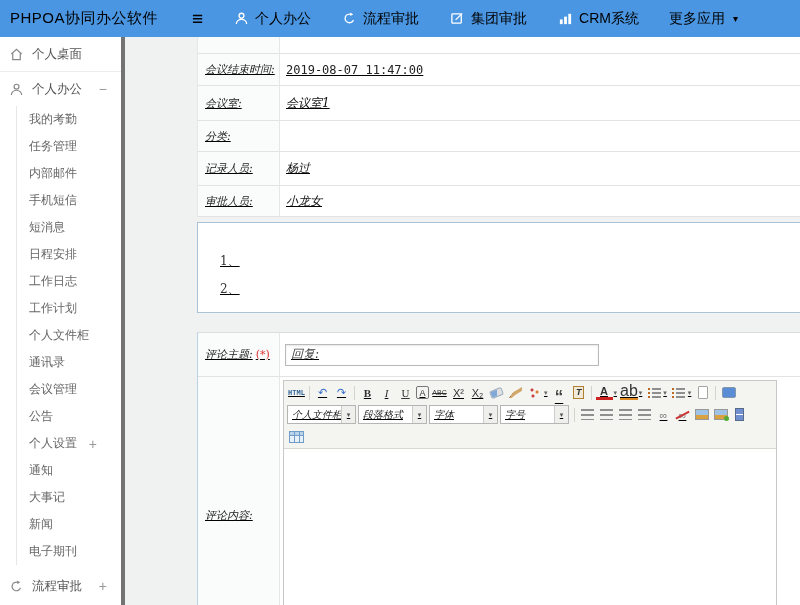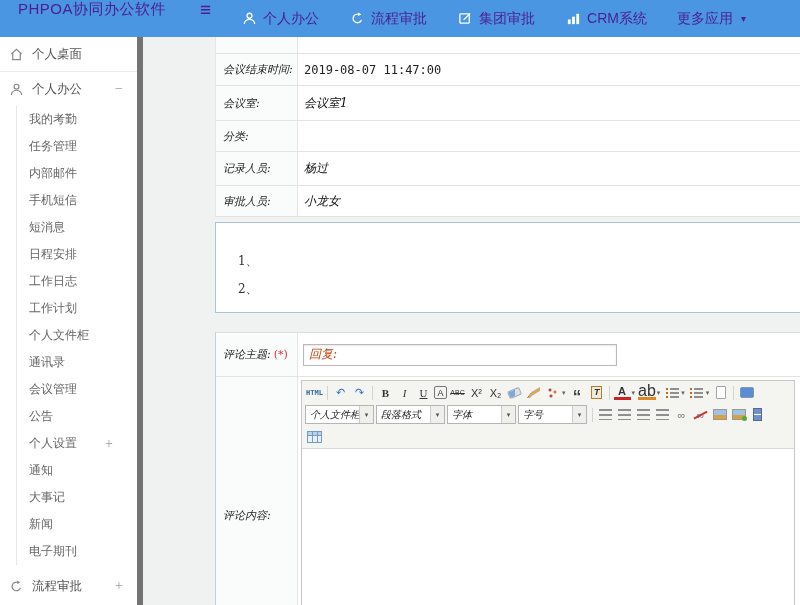--- a/index.html
+++ b/index.html
@@ -1,33 +1,33 @@
 <!DOCTYPE html>
 <html><head>
 <meta charset="utf-8">
 <style>
   * { margin:0; padding:0; box-sizing:border-box; }
   html,body { width:800px; height:605px; overflow:hidden; background:#fff;
     font-family:"Liberation Sans","DejaVu Sans",sans-serif; }
   .app { position:relative; width:800px; height:605px; overflow:hidden; background:#fff; }
 
   
-  .topbar { height:37px; background:#4a96e2; display:flex; color:#4c1d95;padding-left:8px; }
+  .topbar { height:37px; background:#4a96e2; display:flex; align-items:center; color:#000000; }
   .brand { width:192px; padding-left:10px; font-size:15px; letter-spacing:.5px; white-space:nowrap; }
   .hamburger { font-size:19px; font-weight:bold; margin-right:30px; cursor:pointer; line-height:1; }
   .nav { display:flex; align-items:center; gap:30px; }
   .nav-item { display:flex; align-items:center; gap:6px; font-size:14px; cursor:pointer; white-space:nowrap; }
   .nav-ic { display:inline-flex; width:16px; height:16px; align-items:center; justify-content:center; }
   .nav-ic svg { width:15px; height:15px; }
   .nav-caret { font-size:10px; margin-left:2px; }
 
   
   .body { display:flex; height:568px; }
-  .sidebar { width:143px; background:#fff; border-right:6px solid #737373; overflow:hidden; flex:none;font-family:Liberation Serif, serif; }
-  .main { flex:1; background:#f0f1f1; padding-left:72px; overflow:hidden; }
+  .sidebar { width:125px; background:#fff; border-right:4px solid #737373; overflow:hidden; flex:none; }
+  .main { flex:1; background:#f0f1f1; padding-left:72px; overflow:hidden;text-decoration:underline; }
 
   
   .side-item { display:flex; align-items:center; padding-left:9px; color:#555; font-size:12.5px; cursor:pointer; }
   .side-item .ic { width:15px; height:15px; margin-right:8px; display:inline-flex; align-items:center; justify-content:center; }
   .side-item .ic svg { width:15px; height:15px; }
   .side-top { height:35px; border-bottom:1px solid #ececec; }
   .side-sec { height:34px; }
   .toggle { margin-left:auto; padding-right:14px; color:#999; font-size:14px; }
   .submenu { margin-left:16px; border-left:1px solid #e7e7e7; }
   .sub-item { display:flex; align-items:center; height:27px; padding-left:12px; color:#666; font-size:12px; cursor:pointer; }
@@ -48,21 +48,21 @@
     padding:24px 0 0 22px; }
   .minutes-line { font-family:"DejaVu Serif","Liberation Serif",serif; font-size:12px; color:#333; line-height:28px; }
 
   
   .ctable { width:640px; margin-top:19px; background:#fff; border-left:1px solid #b9d2e4; border-top:1px solid #ddd; }
   .crow-subject { display:flex; height:44px; border-bottom:1px solid #e3e3e3; }
   .crow-content { display:flex; min-height:272px; }
   .req { color:#e03333; font-style:normal; margin-left:3px; font-size:11px; }
   .subject-val { flex:1; display:flex; align-items:center; padding-left:5px; }
   .subject-input { width:314px; height:22px; border:1px solid #b9b9b9; box-shadow:inset 0 1px 2px rgba(0,0,0,.1);
-    padding:2px 5px; font-family:"DejaVu Serif","Liberation Serif",serif; font-style:italic; font-size:12px; color:#c2410c; background:#fff; }
+    padding:2px 5px; font-family:"DejaVu Serif","Liberation Serif",serif; font-style:italic; font-size:12px; color:#404040; background:#fff; }
   .editor-cell { flex:1; padding:3px 0 3px 3px; }
 
   
   .editor { width:494px; border:1px solid #c8c8c8; background:#fff; }
   .toolbar { background:#f4f4f1; border-bottom:1px solid #d9d9d4; padding:1px 3px; }
   .trow { display:flex; align-items:center; min-height:21px; flex-wrap:nowrap; }
   .tbtn { display:inline-flex; align-items:center; justify-content:center; min-width:17px; height:18px;
     margin:0 1px; border-radius:2px; font-size:11px; color:#333; cursor:pointer; }
   .tsep { width:1px; height:14px; background:#d4d4cf; margin:0 3px; }
   .tcaret { font-size:7px; color:#666; margin:0 2px 0 0; cursor:pointer; }

